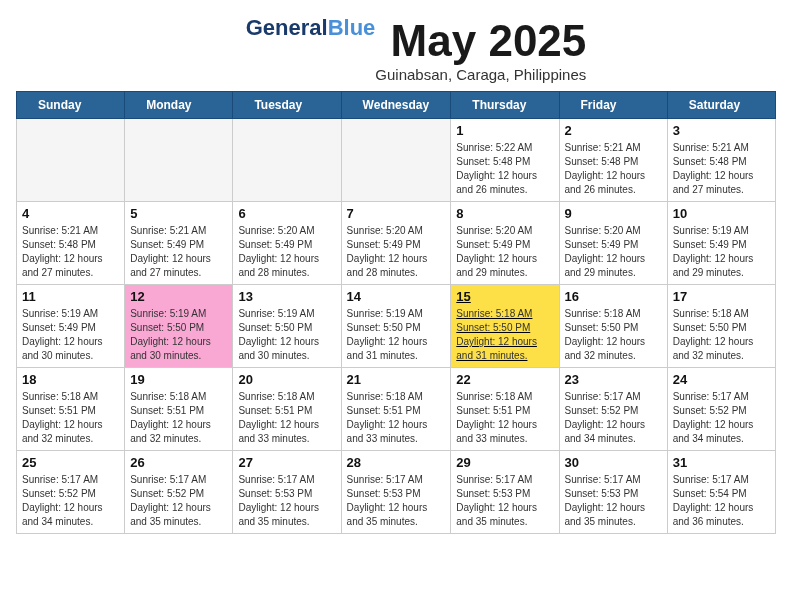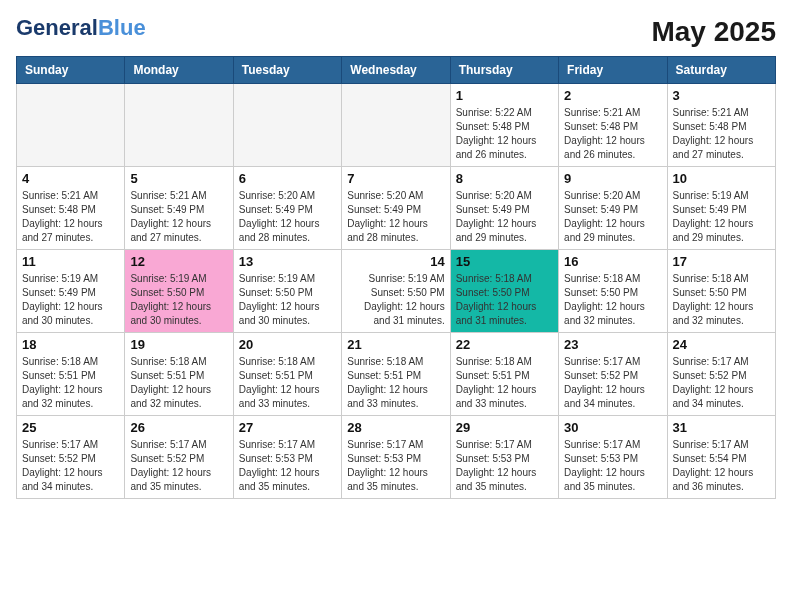--- a/index.html
+++ b/index.html
@@ -5,59 +5,60 @@
     * { box-sizing: border-box; margin: 0; padding: 0; }
     body {
       font-family: Arial, sans-serif;
       background: #fff;
       width: 792px;
       min-height: 612px;
       padding: 16px;
     }
     .header-area {
       display: flex;
-      justify-content: space-between;
+      justify-content: center;
       align-items: flex-start;
       margin-bottom: 8px;
+      margin-left: 40px;
     }
     .logo {
       display: flex;
       flex-direction: column;
       align-items: flex-start;
     }
     .logo-text {
       font-size: 22px;
       font-weight: bold;
       color: #1a3a6b;
       line-height: 1.1;
     }
     .logo-text span {
       color: #4a90d9;
     }
     .title-area {
       text-align: right;
     }
     .month-title {
-      font-size: 28px;
+      font-size: 44px;
       font-weight: bold;
       color: #1a1a1a;
     }
     .location-subtitle {
       font-size: 15px;
       color: #333;
     }
     .calendar {
       width: 100%;
       border-collapse: collapse;
       font-size: 11px;
     }
     .calendar th {
       background: #2a6496;
       color: #fff;
-      padding: 6px 8px;
+      padding: 6px 21px;
       text-align: left;
       font-size: 12px;
       border: 1px solid #1a4a7a;
       margin-left: 36px;
     }
     .calendar td {
       border: 1px solid #ccc;
       vertical-align: top;
       padding: 4px 5px;
       width: 108px;
@@ -83,20 +84,21 @@
 <body>
 
 <div class="header-area">
   <div class="logo">
     <div class="logo-text">
       General<span>Blue</span>
     </div>
   </div>
   <div class="title-area">
     <div class="month-title">May 2025</div>
+    <div class="location-subtitle">Guinabsan, Caraga, Philippines</div>
   </div>
 </div>
 
 <table class="calendar">
   <thead>
     <tr>
     <th>Sunday</th>
         <th>Monday</th>
         <th>Tuesday</th>
         <th>Wednesday</th>
@@ -160,25 +162,25 @@
           <div class="day-info">Sunrise: 5:19 AM<br>Sunset: 5:49 PM<br>Daylight: 12 hours and 30 minutes.</div>
         </td>
         <td style="background: #f9a8d4; margin-top: 48px;">
           <div class="day-number">12</div>
           <div class="day-info">Sunrise: 5:19 AM<br>Sunset: 5:50 PM<br>Daylight: 12 hours and 30 minutes.</div>
         </td>
         <td style="background: rgb(255, 255, 255); border-radius: 8px;">
           <div class="day-number">13</div>
           <div class="day-info">Sunrise: 5:19 AM<br>Sunset: 5:50 PM<br>Daylight: 12 hours and 30 minutes.</div>
         </td>
-        <td style="background: rgb(255, 255, 255); text-align: right;">
+        <td style="background: rgb(255, 255, 255);">
           <div class="day-number">14</div>
           <div class="day-info">Sunrise: 5:19 AM<br>Sunset: 5:50 PM<br>Daylight: 12 hours and 31 minutes.</div>
         </td>
-        <td style="background: #14b8a6;">
+        <td style="background: #fde047; text-decoration: underline;">
           <div class="day-number">15</div>
           <div class="day-info">Sunrise: 5:18 AM<br>Sunset: 5:50 PM<br>Daylight: 12 hours and 31 minutes.</div>
         </td>
         <td style="background: rgb(255, 255, 255);">
           <div class="day-number">16</div>
           <div class="day-info">Sunrise: 5:18 AM<br>Sunset: 5:50 PM<br>Daylight: 12 hours and 32 minutes.</div>
         </td>
         <td style="background: rgb(255, 255, 255); margin-top: 36px;">
           <div class="day-number">17</div>
           <div class="day-info">Sunrise: 5:18 AM<br>Sunset: 5:50 PM<br>Daylight: 12 hours and 32 minutes.</div>

